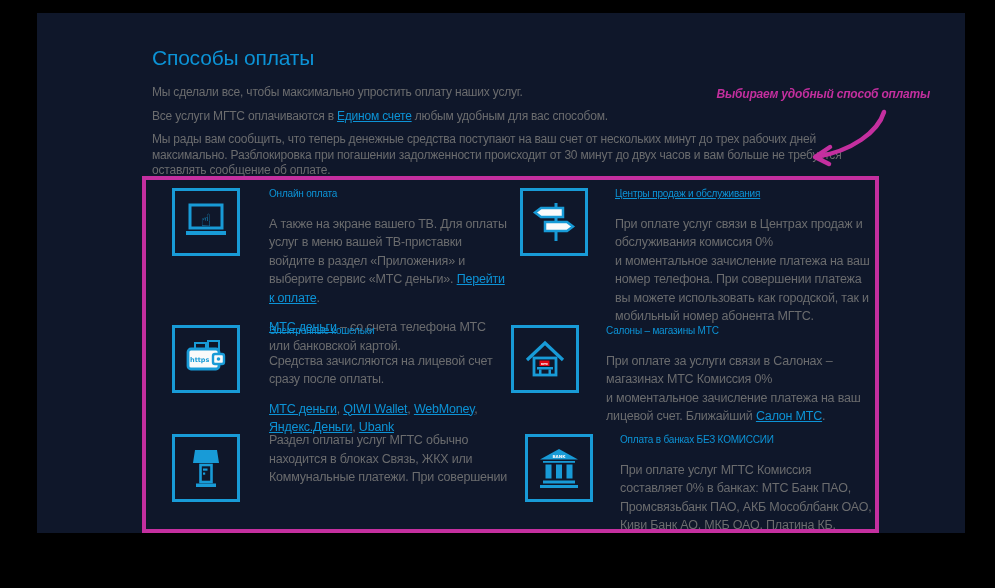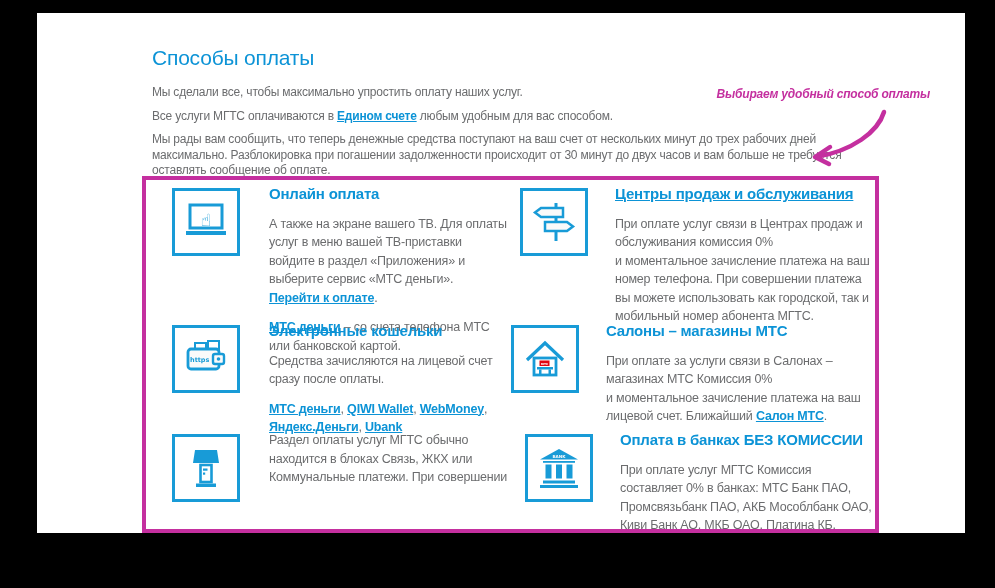--- a/index.html
+++ b/index.html
@@ -1,23 +1,23 @@
 <!DOCTYPE html>
 <html lang="ru" style="--accent-blue: #0c93d6; --icon-blue: #189bd7; --magenta: #c42f9f; --text-gray: #6b6c6e; --red-badge: #e30613;"><head>
 <meta charset="utf-8">
 <style>
   html,body{margin:0;padding:0;width:995px;height:588px;background:#000;overflow:hidden;
     font-family:"Liberation Sans","DejaVu Sans",sans-serif;}
-  .page{position:absolute;left:37px;top:13px;width:928px;height:520px;background:#ffffff;overflow:hidden;}
+  .page{position:absolute;left:37px;top:13px;width:928px;height:520px;background:#0f172a;overflow:hidden;}
 
   
   .intro{position:absolute;left:115px;top:33px;width:715px;}
   .intro h1{margin:0 0 15px;font-size:21px;font-weight:400;color:var(--accent-blue,#0c96d8);letter-spacing:-0.2px;}
   .intro p{margin:0 0 8px;font-size:12px;line-height:15.5px;color:var(--text-gray,#6b6c6e);letter-spacing:-0.2px;}
-  .link{color:var(--accent-blue,#0c8fd3);font-weight:700;text-decoration:underline;cursor:pointer;}
+  .link{color:var(--accent-blue,#0c8fd3);font-weight:400;text-decoration:underline;cursor:pointer;}
 
   
   .annotation{position:absolute;top:74px;right:35px;color:var(--magenta,#c42f9f);
     font-size:12px;font-style:italic;font-weight:700;letter-spacing:-0.2px;white-space:nowrap;}
   .annotation-arrow{position:absolute;left:763px;top:93px;width:96px;height:64px;}
 
   
   .highlight-box{position:absolute;left:105px;top:163px;width:737px;height:357px;
     box-sizing:border-box;border:4px solid var(--magenta,#c42f9f);overflow:hidden;}
 
@@ -26,21 +26,21 @@
   .c3{left:26px;top:145px} .c4{left:365px;top:145px}
   .c5{left:26px;top:254px} .c6{left:379px;top:254px}
 
   .icon-box{width:62px;height:62px;border:3px solid var(--icon-blue,#189bd7);
     display:flex;align-items:center;justify-content:center;flex:0 0 auto;color:var(--icon-blue,#189bd7);}
   .icon-box svg{display:block;}
   .icon-box text{font-family:"DejaVu Sans",sans-serif;}
 
   .card-text{margin-left:29px;width:238px;margin-top:-3px;}
   .c2 .card-text,.c4 .card-text,.c6 .card-text{margin-left:27px;width:262px;}
-  .card-title{margin:0 0 11px;font-size:15px;font-weight:700;line-height:18.5px;
+  .card-title{margin:0 0 11px;font-size:10px;font-weight:400;line-height:18.5px;
     color:var(--accent-blue,#0c8fd3);letter-spacing:-0.2px;}
   .c5 .card-title{max-width:200px;margin-bottom:9px;}
   .title-link{text-decoration:underline;cursor:pointer;}
   .card-p{margin:0 0 11px;font-size:12.5px;line-height:18.5px;color:var(--text-gray,#6b6c6e);letter-spacing:-0.2px;}
 </style>
 </head>
 <body>
 
 <div class="page">
 

